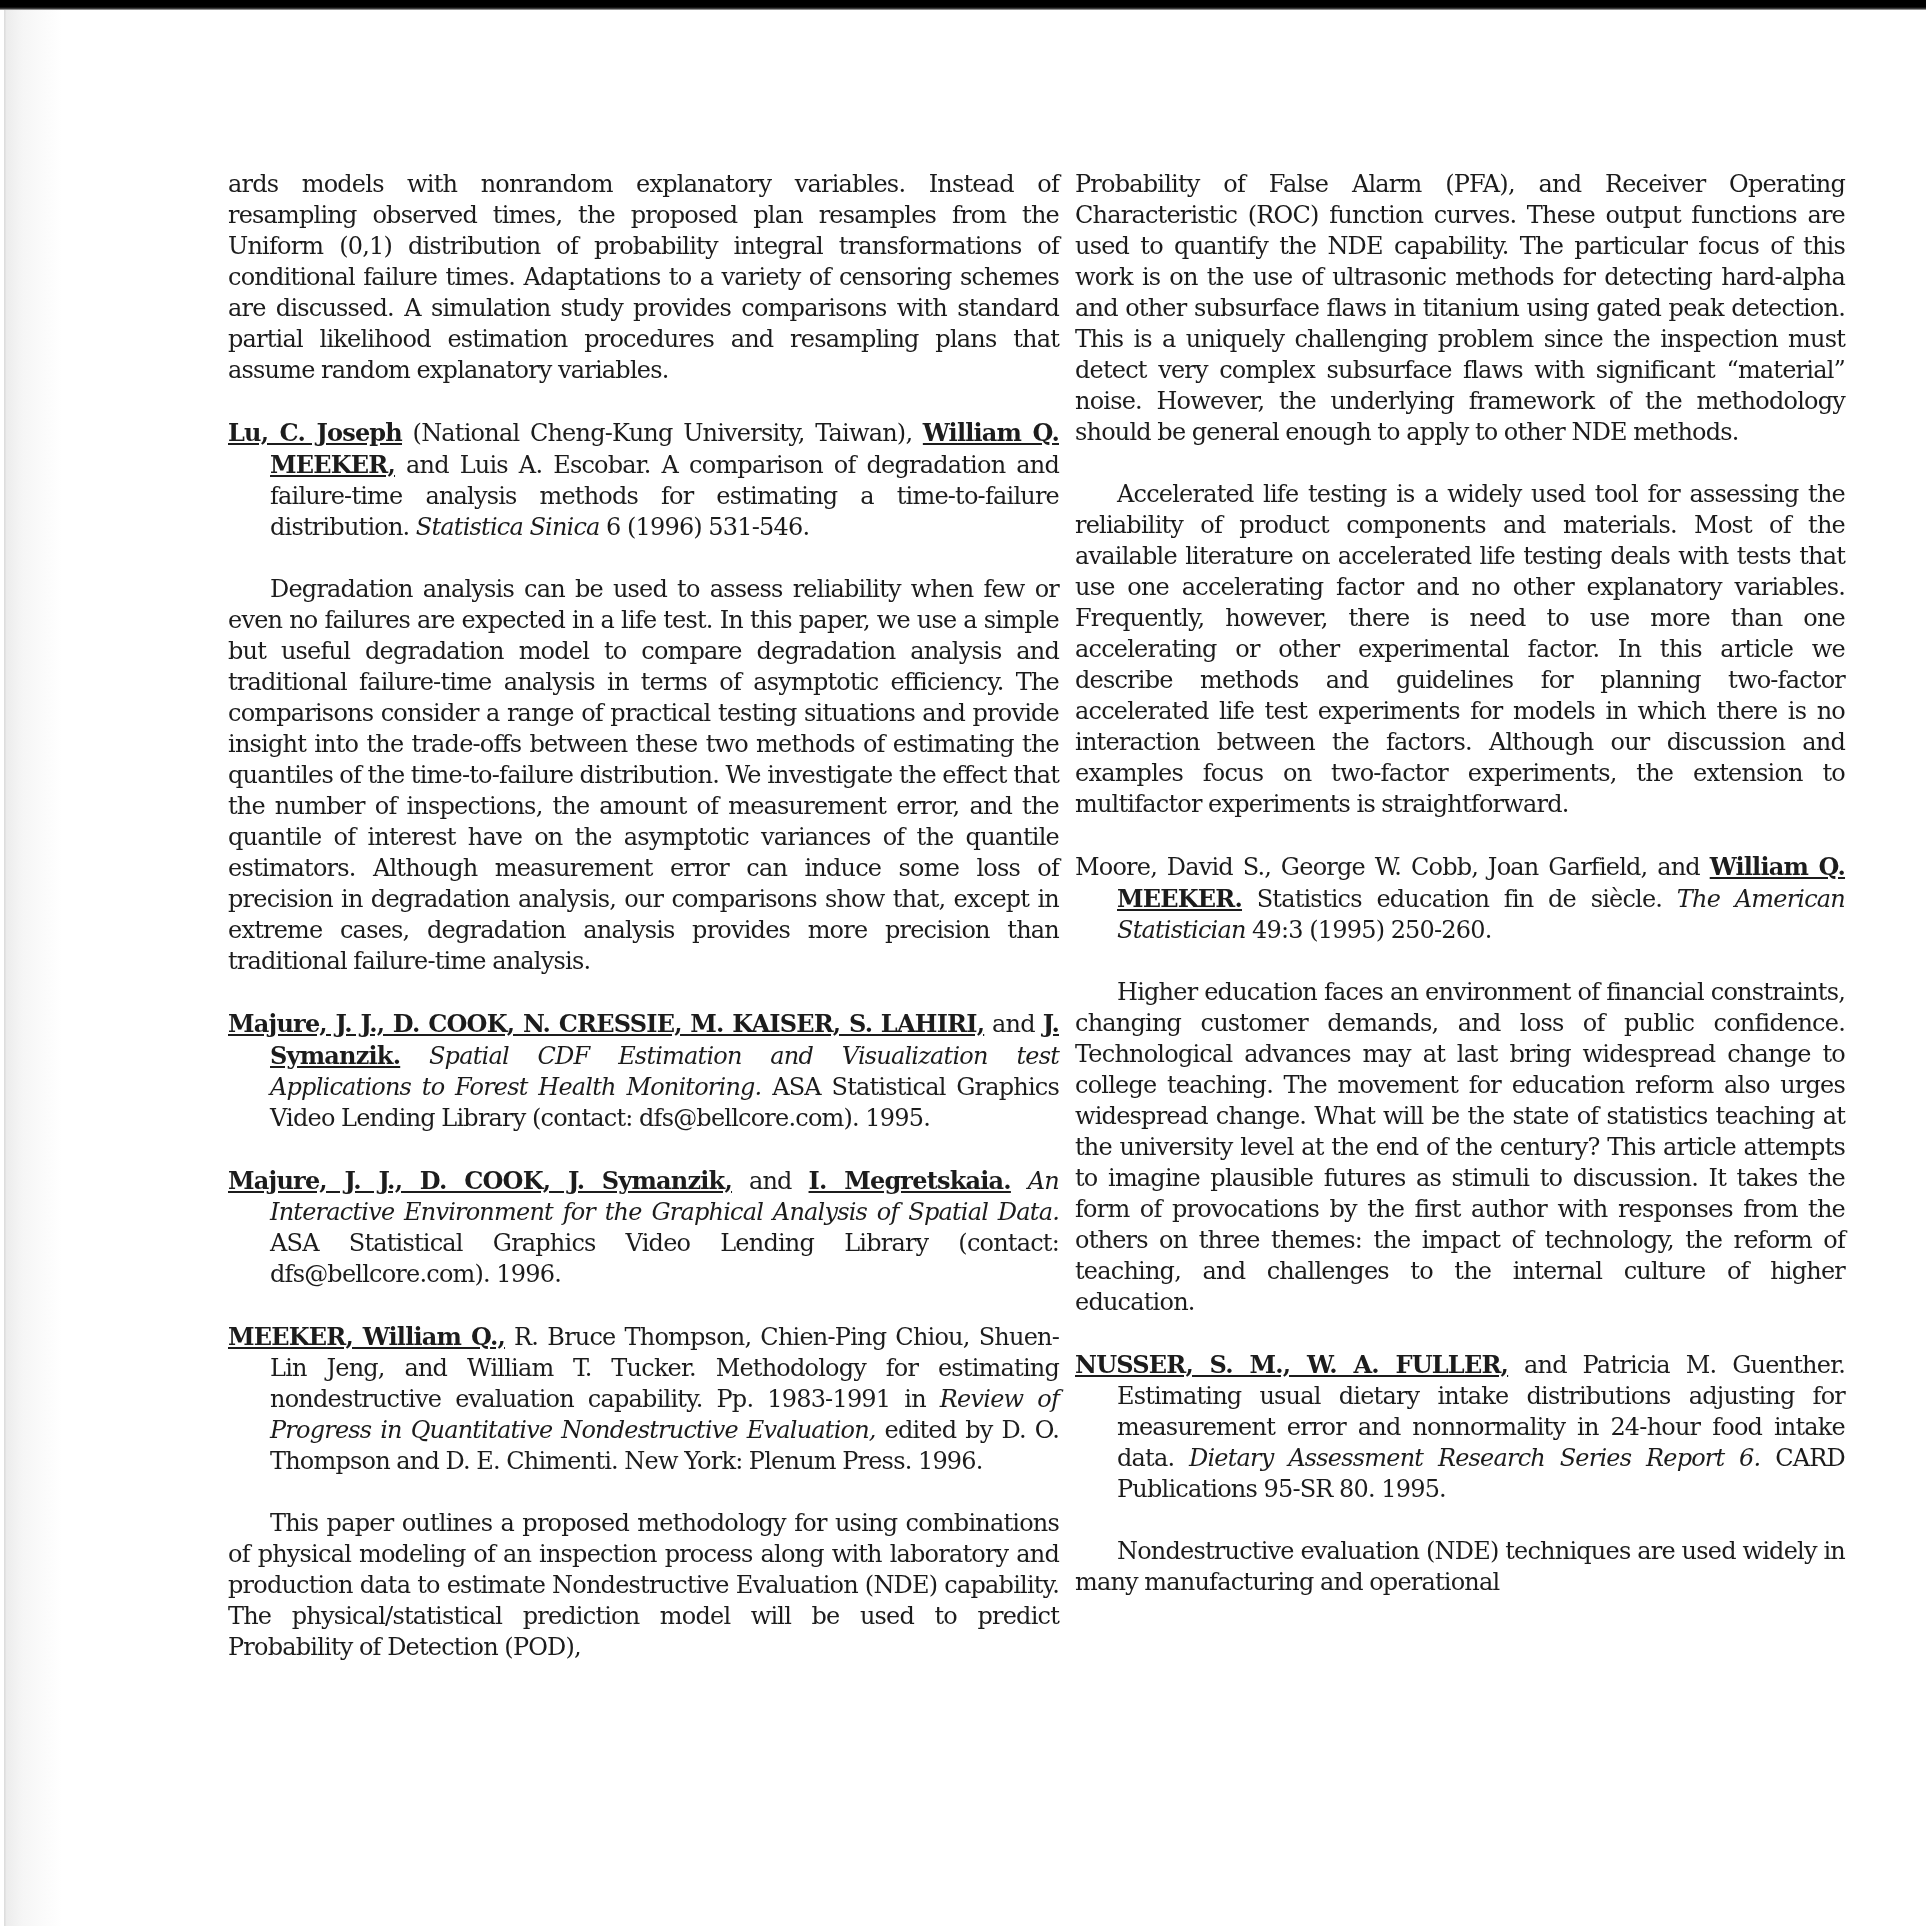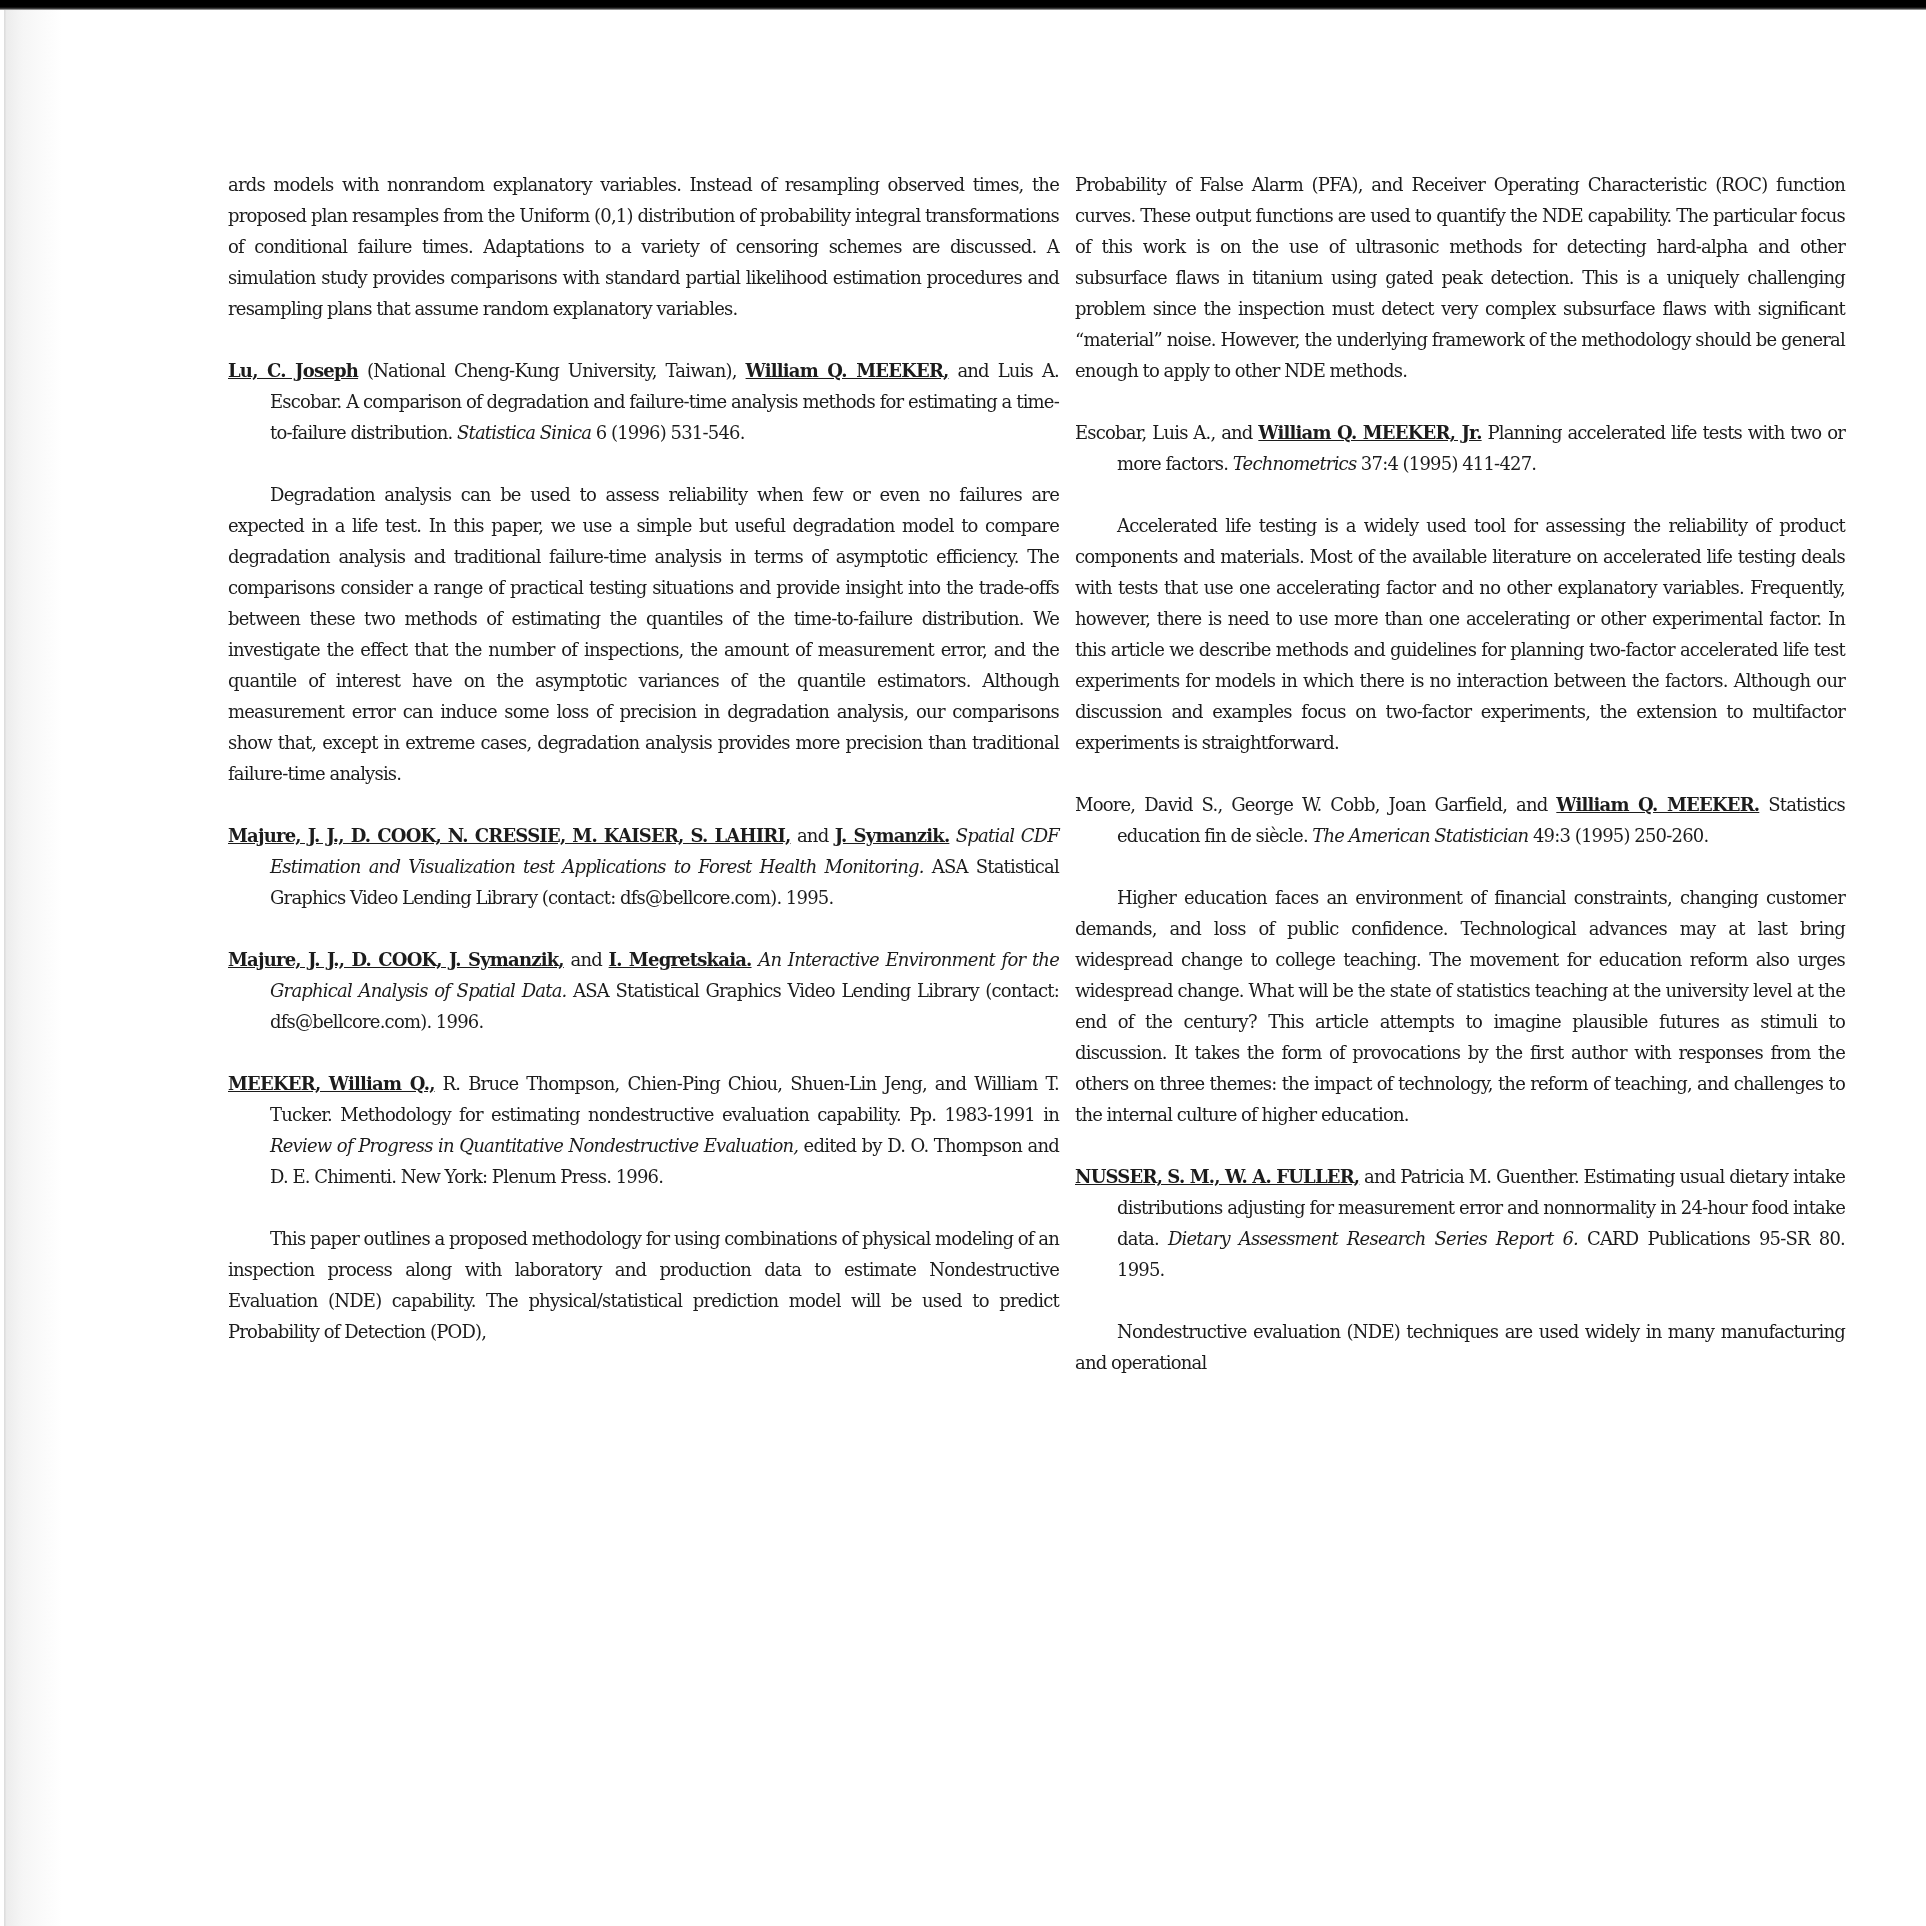--- a/index.html
+++ b/index.html
@@ -12,21 +12,21 @@
   .scan-top {
     position: absolute; left: 0; top: 0; width: 1965px; height: 10px;
     background: linear-gradient(#000 0, #000 7px, #3a3a3a 8.5px, #bdbdbd 10px);
   }
   .scan-left {
     position: absolute; left: 0; top: 10px; width: 62px; height: 2532px;
     background: linear-gradient(90deg, #ffffff 0, #ffffff 3.9px, #d8d8d8 4.6px, #ececec 6.2px, #f6f6f6 23px, #ffffff 62px);
   }
   .column {
     position: absolute; top: 169px;
-    font-size: 18px; line-height: 31px;
+    font-size: 24px; line-height: 31px;
     text-align: justify; hyphens: manual;
     letter-spacing: -0.8px; word-spacing: -0.4px;
   }
   #col-left  { left: 228px;  width: 831px; }
   #col-right { left: 1075px; width: 770px; }
   .entry {
     padding-left: 42px; text-indent: -42px;
     margin: 0 0 31px 0;
   }
   .abstract {
@@ -52,21 +52,20 @@
 
   <p class="entry"><b>Majure, J. J., D. COOK, J. Symanzik,</b><span> and </span><b>I. Megretskaia.</b><span> </span><i>An Interactive Environment for the Graphical Analysis of Spatial Data.</i><span> ASA Statistical Graphics Video Lending Library (contact: dfs@bellcore.com). 1996.</span></p>
 
   <p class="entry"><b>MEEKER, William Q.,</b><span> R. Bruce Thompson, Chien-Ping Chiou, Shuen-Lin Jeng, and William T. Tucker. Methodology for estimating nondestructive evaluation capability. Pp. 1983-1991 in </span><i>Review of Progress in Quantitative Nondestructive Evaluation,</i><span> edited by D. O. Thompson and D. E. Chimenti. New York: Plenum Press. 1996.</span></p>
   <p class="abstract">This paper outlines a proposed methodology for using combinations of physical modeling of an inspection process along with laboratory and production data to estimate Nondestructive Evaluation (NDE) capability. The physical/statistical prediction model will be used to predict Probability of Detection (POD),</p>
 </div>
 
 <div id="col-right" class="column">
   <p class="abstract first-para">Probability of False Alarm (PFA), and Receiver Operating Characteristic (ROC) function curves. These output functions are used to quantify the NDE capability. The particular focus of this work is on the use of ultrasonic methods for detecting hard-alpha and other subsurface flaws in titanium using gated peak detection. This is a uniquely challenging problem since the inspection must detect very complex subsurface flaws with significant “material” noise. However, the underlying framework of the methodology should be general enough to apply to other NDE methods.</p>
 
-  <p class="entry"><span>Escobar, Luis A., and </span><b>William Q. MEEKER, Jr.</b><span> Planning accelerated life tests with two or more factors. </span><i>Technometrics</i><span> 37:4 (1995) 411-427.</span></p>
   <p class="abstract">Accelerated life testing is a widely used tool for assessing the reliability of product components and materials. Most of the available literature on accelerated life testing deals with tests that use one accelerating factor and no other explanatory variables. Frequently, however, there is need to use more than one accelerating or other experimental factor. In this article we describe methods and guidelines for planning two-factor accelerated life test experiments for models in which there is no interaction between the factors. Although our discussion and examples focus on two-factor experiments, the extension to multifactor experiments is straightforward.</p>
 
   <p class="entry"><span>Moore, David S., George W. Cobb, Joan Garfield, and </span><b>William Q. MEEKER.</b><span> Statistics education fin de siècle. </span><i>The American Statistician</i><span> 49:3 (1995) 250-260.</span></p>
   <p class="abstract">Higher education faces an environment of financial constraints, changing customer demands, and loss of public confidence. Technological advances may at last bring widespread change to college teaching. The movement for education reform also urges widespread change. What will be the state of statistics teaching at the university level at the end of the century? This article attempts to imagine plausible futures as stimuli to discussion. It takes the form of provocations by the first author with responses from the others on three themes: the impact of technology, the reform of teaching, and challenges to the internal culture of higher education.</p>
 
   <p class="entry"><b>NUSSER, S. M., W. A. FULLER,</b><span> and Patricia M. Guenther. Estimating usual dietary intake distributions adjusting for measurement error and nonnormality in 24-hour food intake data. </span><i>Dietary Assessment Research Series Report 6.</i><span> CARD Publications 95-SR 80. 1995.</span></p>
 
   <p class="abstract">Nondestructive evaluation (NDE) techniques are used widely in many manufacturing and operational</p>
 </div>
 

